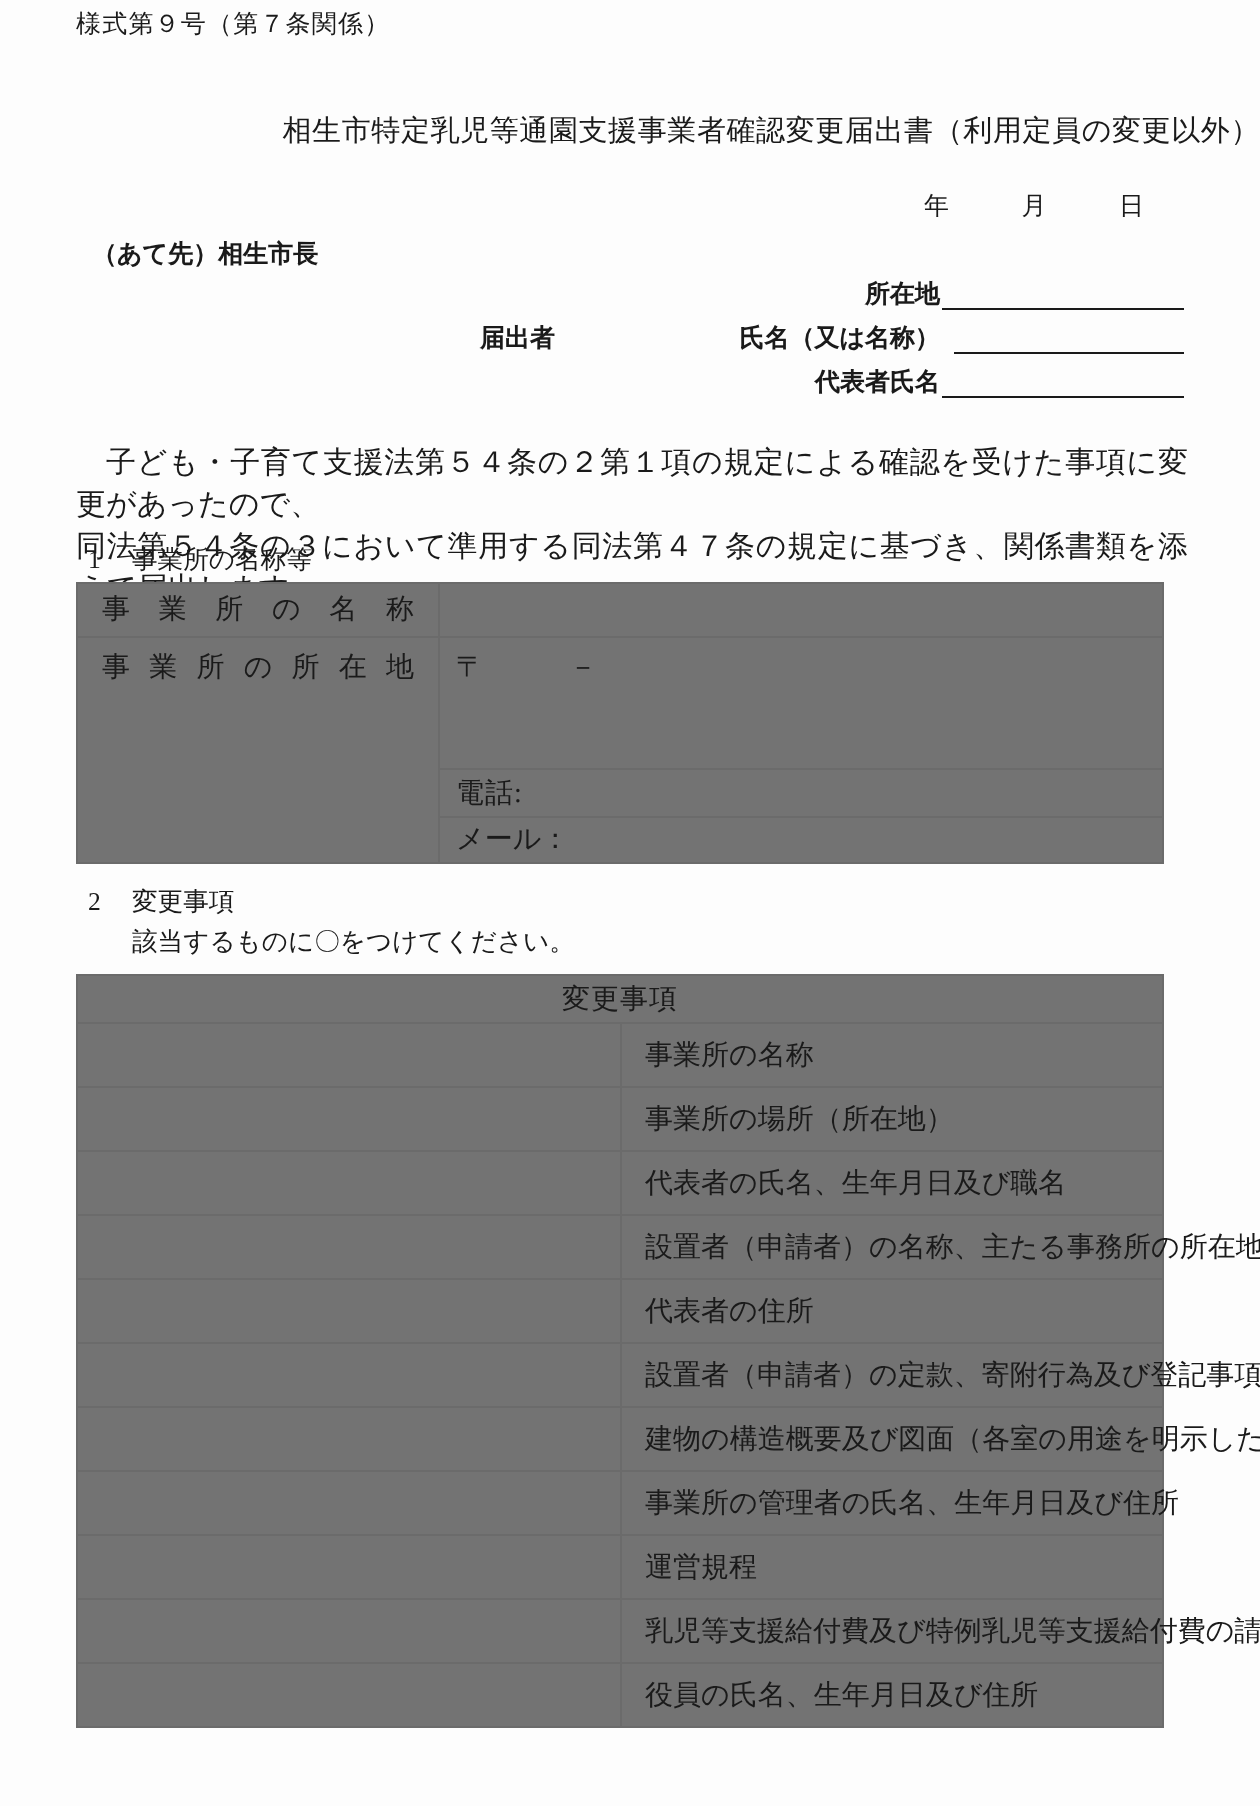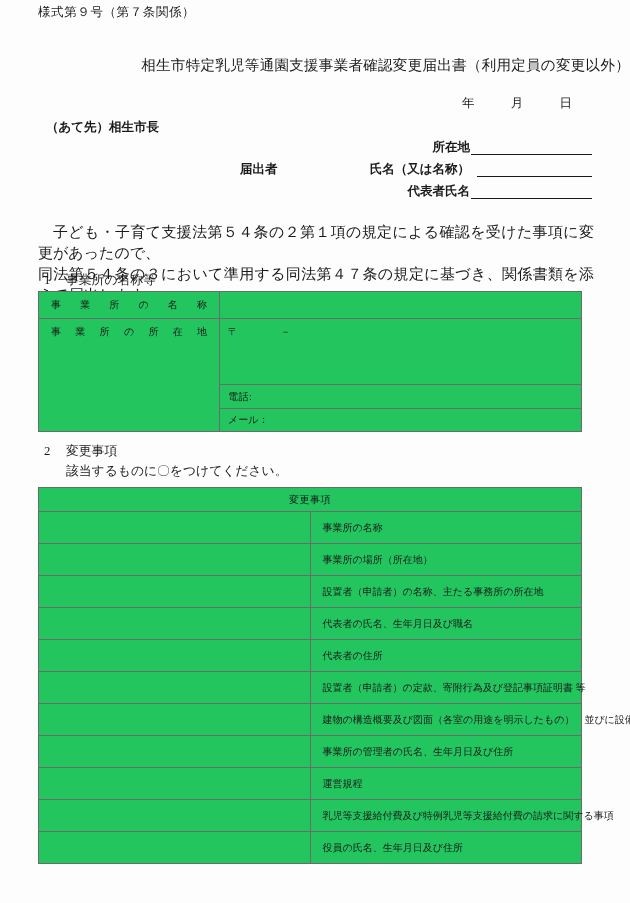--- a/index.html
+++ b/index.html
@@ -131,24 +131,24 @@
 
   
   table {
     border-collapse: collapse;
     position: absolute;
     table-layout: fixed;
   }
   table td, table th {
     border: 1px solid #6b6b6b;
     font-weight: normal;
-    font-size: 10px;
+    font-size: 14px;
     padding: 0 8px;
     vertical-align: middle;
-    background: #22c55e;
+    background: #737373;
   }
 
   
   #office-table {
     left: 38px;
     top: 291px;
     width: 544px;
   }
   #office-table .lbl {
     width: 156px;
@@ -270,25 +270,25 @@
         <tr>
           <td class="mark"></td>
           <td class="item">事業所の名称</td>
         </tr>
         <tr>
           <td class="mark"></td>
           <td class="item">事業所の場所（所在地）</td>
         </tr>
         <tr>
           <td class="mark"></td>
+          <td class="item">代表者の氏名、生年月日及び職名</td>
+        </tr>
+        <tr>
+          <td class="mark"></td>
           <td class="item">設置者（申請者）の名称、主たる事務所の所在地</td>
-        </tr>
-        <tr>
-          <td class="mark"></td>
-          <td class="item">代表者の氏名、生年月日及び職名</td>
         </tr>
         <tr>
           <td class="mark"></td>
           <td class="item">代表者の住所</td>
         </tr>
         <tr>
           <td class="mark"></td>
           <td class="item">設置者（申請者）の定款、寄附行為及び登記事項証明書 等</td>
         </tr>
         <tr>

